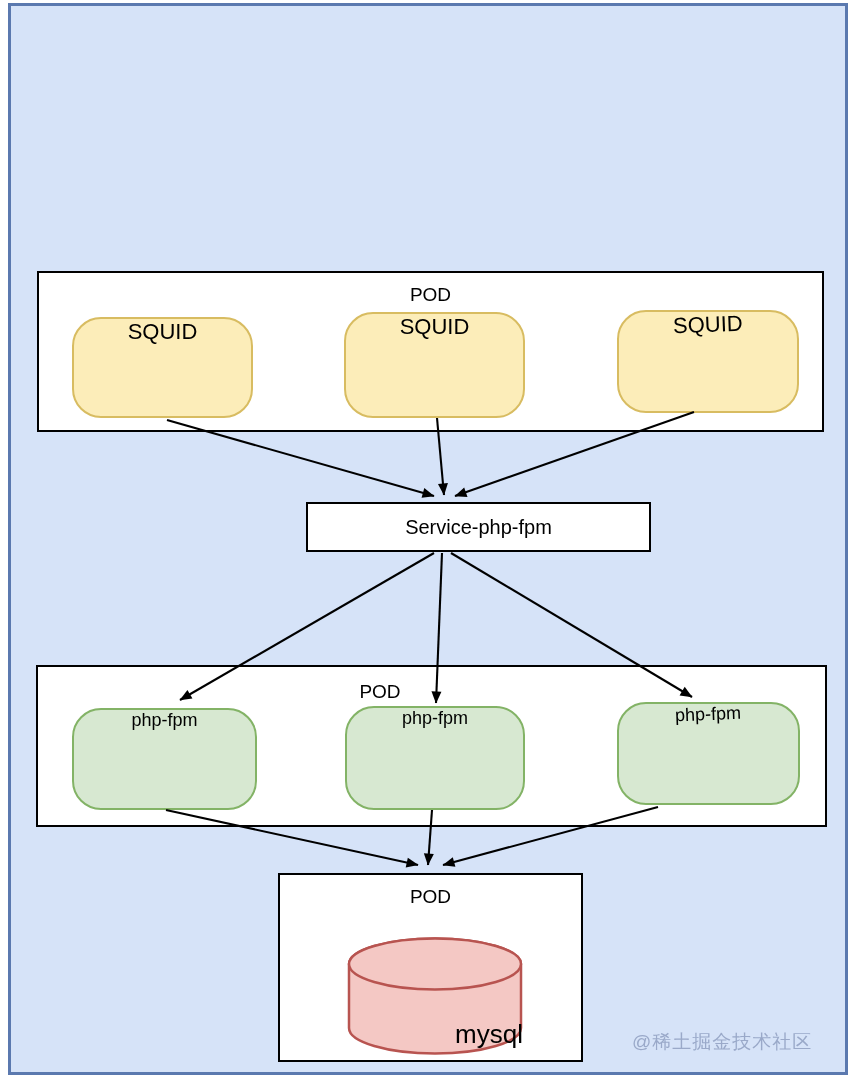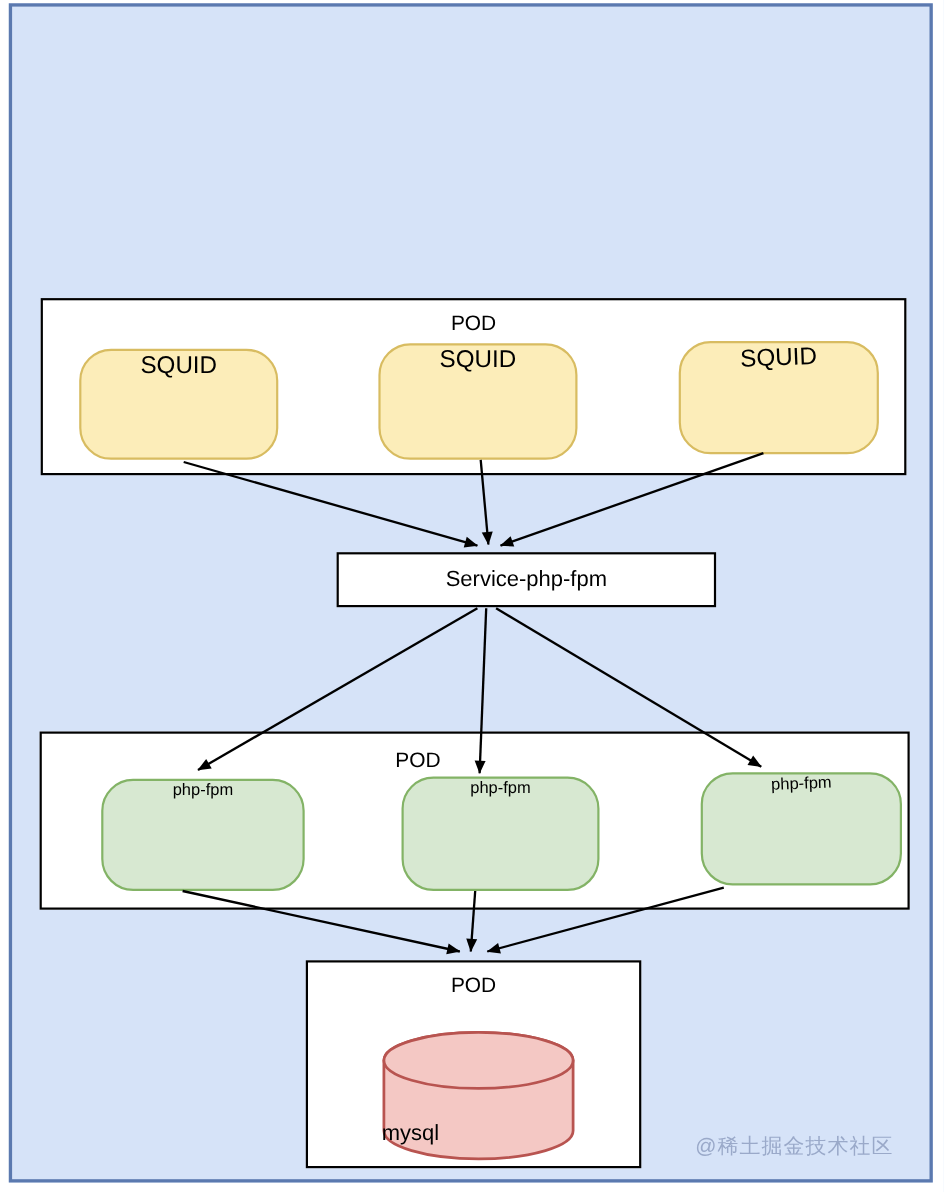--- a/index.html
+++ b/index.html
@@ -29,22 +29,21 @@
     display:flex;align-items:flex-start;justify-content:center;
     font-size:22px;
   }
   .node.yellow{
     background:var(--squid_fill,#fcedb9);
     border:2px solid var(--squid_border,#d8bc61);
   }
   .node.green{
     background:var(--green_fill,#d7e8d1);
     border:2px solid var(--green_border,#83b366);
-    font-size:15px;
-    margin-left:20px;
+    font-size:18px;
   }
   .tilt span{display:inline-block;transform:rotate(-2.2deg);}
   .service-box{
     position:absolute;left:273px;top:502px;width:345px;height:50px;
     box-sizing:border-box;background:#ffffff;border:2px solid #000;
     display:flex;align-items:center;justify-content:center;
     font-size:20px;
     margin-left:33px;
   }
   
@@ -59,21 +58,21 @@
   .pod-1{left:37px;top:271px;width:787px;height:161px;}
   .pod-2{left:36px;top:665px;width:791px;height:162px;}
   .pod-3{left:278px;top:873px;width:305px;height:189px;}
   .pod-1-label{left:37px;top:284px;width:787px;}
   .pod-2-label{left:340px;top:681px;width:80px;}
   .pod-3-label{left:278px;top:886px;width:305px;}
   .cylinder{position:absolute;left:347px;top:936px;width:176px;height:120px;}
   .cylinder svg{display:block;}
   .db-label{
     position:absolute;left:347px;top:1019px;width:176px;
-    text-align:left;font-size:20px;
+    text-align:right;font-size:26px;
   }
   .edges{position:absolute;left:0;top:0;pointer-events:none;z-index:50;}
   .edges line{stroke:var(--line,#000);stroke-width:2.1px;}
   .watermark{
     position:absolute;left:632px;top:1029px;width:185px;
     font-size:19px;letter-spacing:1px;white-space:nowrap;
     color:var(--watermark_color,#9aa9c9);
   }
 </style>
 </head>

